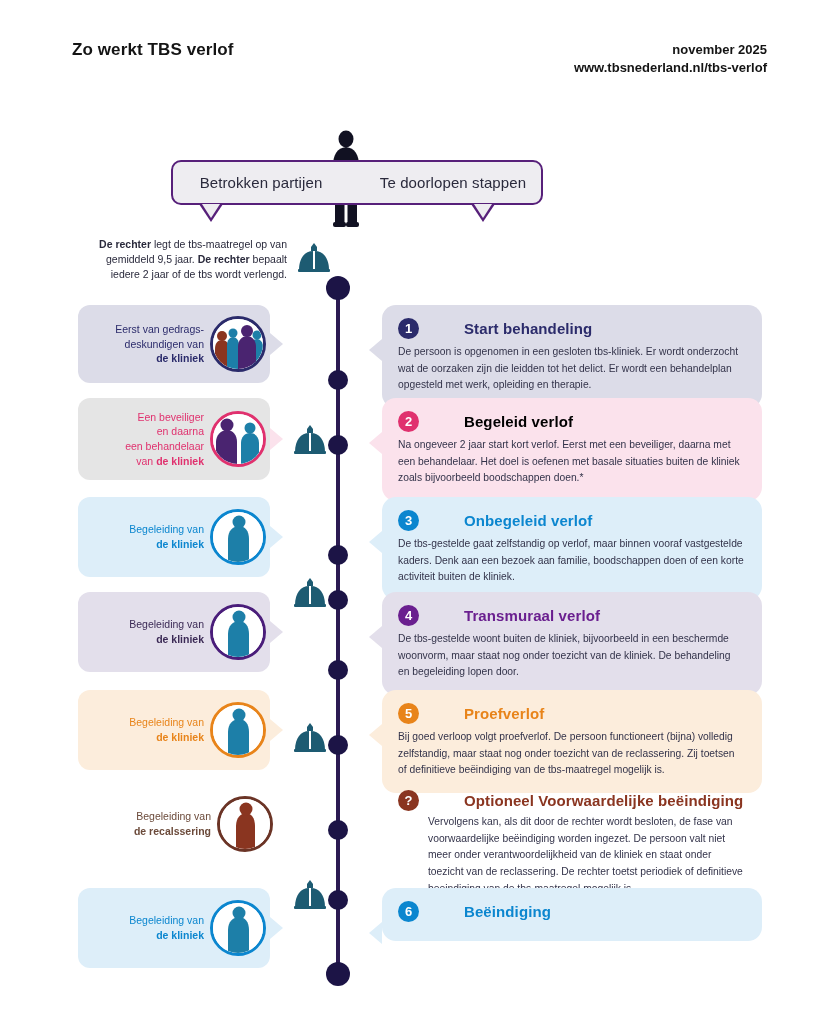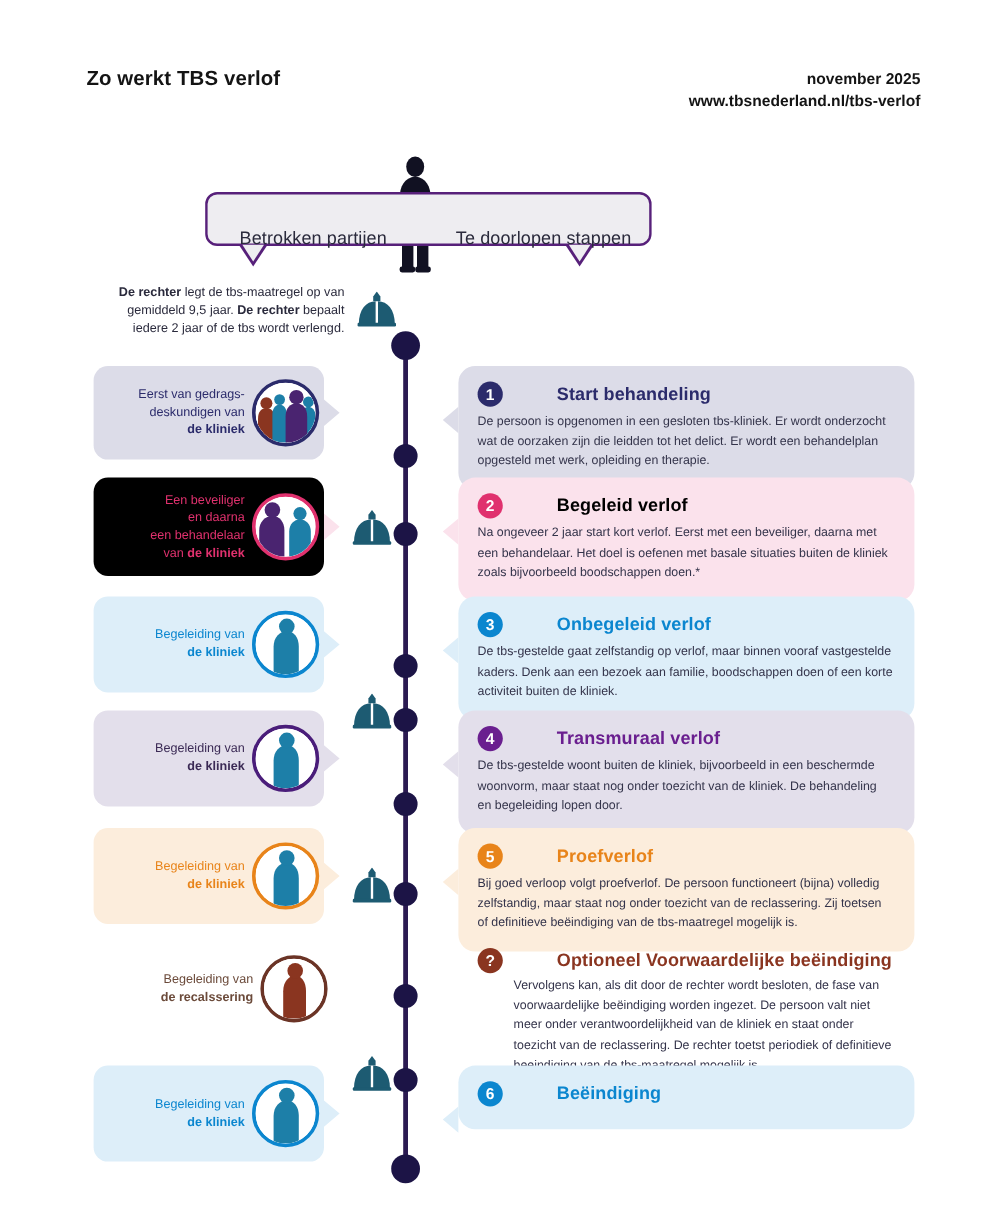--- a/index.html
+++ b/index.html
@@ -7,21 +7,21 @@
     width: 837px;
     height: 1024px;
     background: #ffffff;
     font-family: "Liberation Sans", sans-serif;
     position: relative;
     overflow: hidden;
     color: #1b1b3a;
   }
 
   
-  .header { position: absolute; left: 0; top: 16px; width: 837px; height: 120px; }
+  .header { position: absolute; left: 0; top: 0; width: 837px; height: 120px; }
   .hdr-kicker {
     position: absolute; left: 72px; top: 40px;
     font-size: 17px; font-weight: 700; letter-spacing: .1px; color: #141414;
   }
   .hdr-title {
     position: absolute; left: 72px; top: 60px;
     font-size: 36px; font-weight: 700; letter-spacing: -.3px; color: #141414;
   }
   .hdr-date {
     position: absolute; right: 70px; top: 42px;
@@ -32,21 +32,21 @@
     font-size: 13px; font-weight: 600; color: #141414; text-align: right;
   }
 
   
   .legend-wrap { position: absolute; left: 171px; top: 160px; width: 372px; height: 50px; }
   .legend-bubble {
     position: absolute; left: 0; top: 0; width: 372px; height: 45px;
     background: #eeedf1; border: 2px solid #57207a; border-radius: 10px;
   }
   .legend-cell {
-    position: absolute; top: 16px; height: 45px; line-height: 45px;
+    position: absolute; top: 0; height: 45px; line-height: 45px;
     font-size: 15px; color: #2a2a3c; text-align: center; letter-spacing: .1px;
   }
   .legend-left  { left: 4px;   width: 172px; }
   .legend-right { left: 196px; width: 172px; }
   .legend-tail {
     position: absolute; top: 44px; width: 0; height: 0;
     border-left: 12px solid transparent; border-right: 12px solid transparent;
     border-top: 18px solid #57207a;
   }
   .legend-tail-inner {
@@ -247,21 +247,21 @@
     <div class="rbub-tail" style="border-right:13px solid #dcdce8;"></div>
     <div class="rbub-head">
       <div class="num-badge" style="background:#2b2b6b;">1</div>
       <div class="rbub-title" style="color:#2b2b6b;">Start behandeling</div>
     </div>
     <div class="rbub-body">De persoon is opgenomen in een gesloten tbs-kliniek. Er wordt onderzocht wat de oorzaken zijn die leidden tot het delict. Er wordt een behandelplan opgesteld met werk, opleiding en therapie.</div>
   </div>
 </div>
 
 <div class="row" style="top:398px;">
-  <div class="lbub" style="height:82px; background:#000000;">
+  <div class="lbub" style="height:82px; background:#e5e5e5;">
     <div class="lbub-tail" style="border-left:13px solid #fbe2ec;"></div>
     <div class="lbub-inner">
       <div class="lbub-text" style="color:#e0316e;">
         <span>Een beveiliger</span><br>
         <span>en daarna</span><br>
         <span>een behandelaar</span><br>
         <span>van </span><b>de kliniek</b>
       </div>
       <div class="icon-circle" style="border-color:#e0316e;">
         <svg width="50" height="50" viewBox="0 0 50 50">

